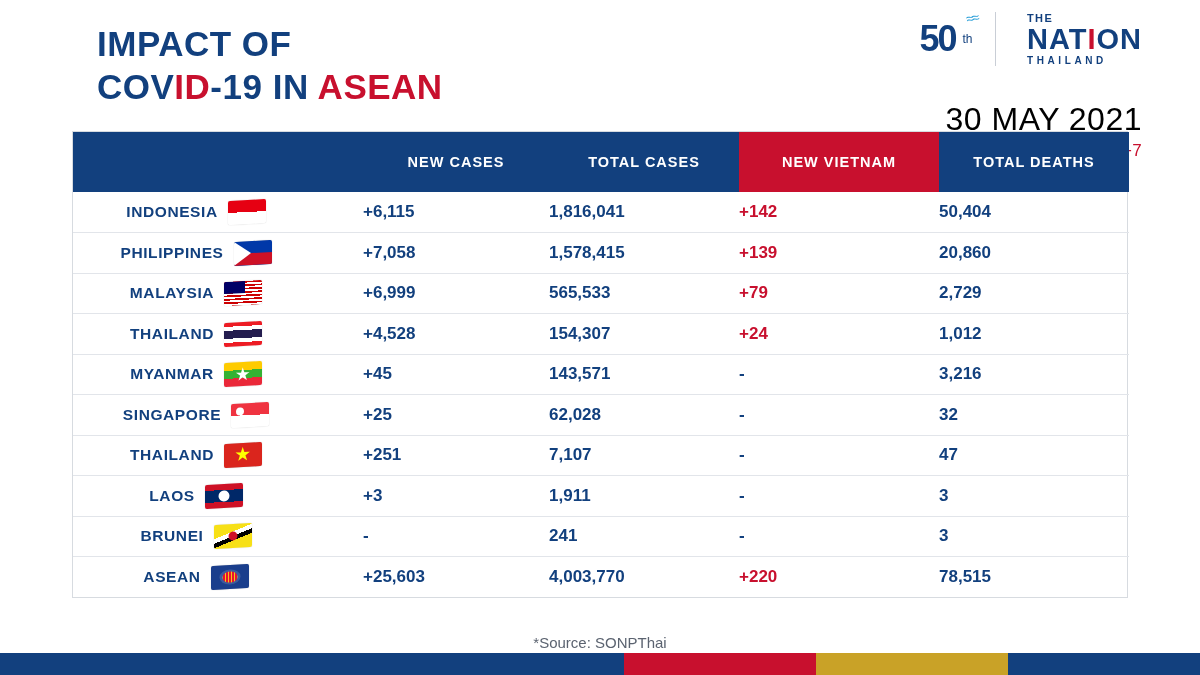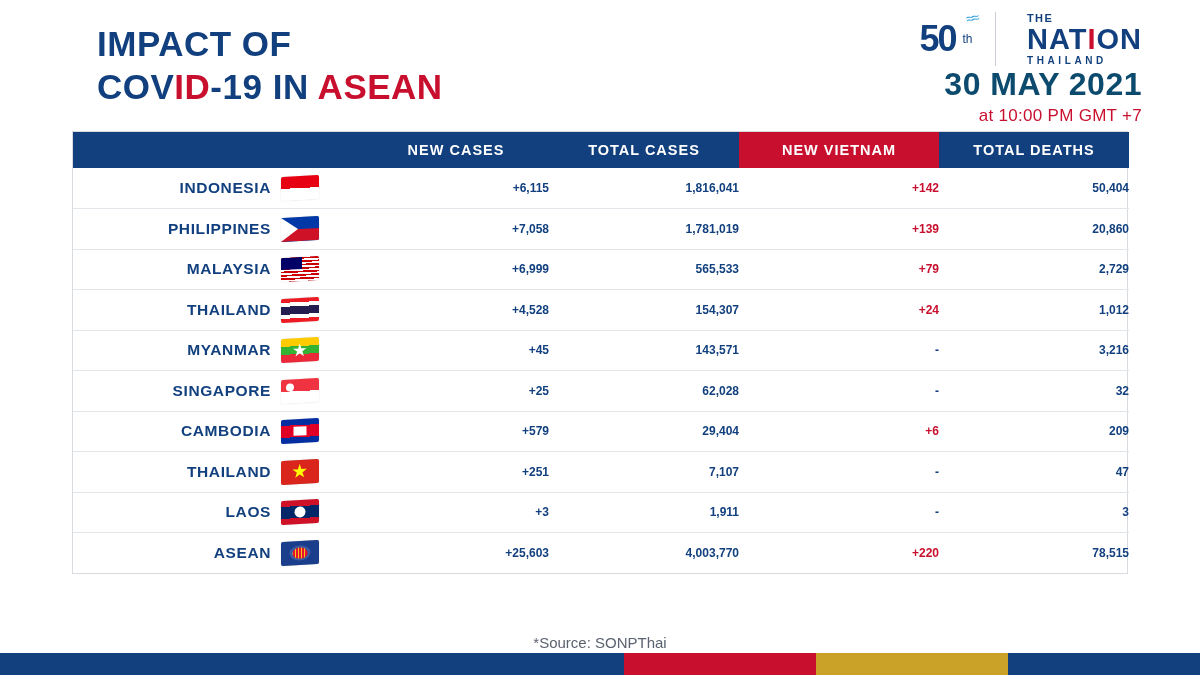--- a/index.html
+++ b/index.html
@@ -91,23 +91,24 @@
     font-weight: bold;
   }
 
   .date-block {
     position: absolute;
     right: 58px; top: 66px;
     text-align: right;
   }
   .date-main {
     font-size: 32px;
-    font-weight: bold;
-    color: #0c4a6e;
+    font-weight: normal;
+    color: #000000;
     letter-spacing: 0.5px;
+    margin-top: 35px;
   }
   .date-sub {
     font-size: 17px;
     color: #c8102e;
     margin-top: 3px;
     letter-spacing: 0.3px;
   }
 
   
   .table-wrap {
@@ -121,48 +122,48 @@
     width: 100%;
     border-collapse: collapse;
     table-layout: fixed;
   }
   thead th {
     background: #12407e;
     color: #ffffff;
     font-size: 14.5px;
     font-weight: bold;
     letter-spacing: 1px;
-    height: 36px;
+    height: 60px;
     vertical-align: middle;
     text-align: center;
   }
   thead th.deaths-hl { background: #c8102e; }
   thead th.country-col { background: #12407e; }
 
   td {
     height: 40.5px;
-    font-size: 12px;
-    font-weight: bold;
-    color: #12407e;
-    text-align: right;
+    font-size: 17px;
+    font-weight: bold;
+    color: #12407e;
+    text-align: left;
     border-bottom: 1px solid #e2e5ea;
     vertical-align: middle;
   }
   tbody tr:last-child td { border-bottom: none; }
   td.country {
     text-align: right;
     padding-right: 10px;
     font-size: 15.5px;
     letter-spacing: 0.6px;
     position: relative;
   }
   .country-inner {
     display: flex;
     align-items: center;
-    justify-content: flex-end;
+    justify-content: center;
     gap: 10px;
     padding-right: 34px;
   }
   td.newdeaths { color: #c8102e; }
   td.dash { color: #12407e; }
 
   
   .flag {
     width: 38px; height: 24px;
     border-radius: 2px;
@@ -329,21 +330,21 @@
             <td>50,404</td>
           </tr>
           <tr>
             <td class="country">
               <div class="country-inner">
                 <span>PHILIPPINES</span>
                 <span class="flag f-philippines"></span>
               </div>
             </td>
             <td>+7,058</td>
-            <td>1,781,019</td>
+            <td>1,578,415</td>
             <td class="newdeaths">+139</td>
             <td>20,860</td>
           </tr>
           <tr>
             <td class="country">
               <div class="country-inner">
                 <span>MALAYSIA</span>
                 <span class="flag f-malaysia"></span>
               </div>
             </td>
@@ -384,50 +385,50 @@
               </div>
             </td>
             <td>+25</td>
             <td>62,028</td>
             <td class="dash">-</td>
             <td>32</td>
           </tr>
           <tr>
             <td class="country">
               <div class="country-inner">
-                <span>CAMBODIA</span>
-                <span class="flag f-cambodia"></span>
-              </div>
-            </td>
-            <td>+579</td>
-            <td>29,404</td>
-            <td class="newdeaths">+6</td>
-            <td>209</td>
-          </tr>
-          <tr>
-            <td class="country">
-              <div class="country-inner">
                 <span>THAILAND</span>
                 <span class="flag f-vietnam"></span>
               </div>
             </td>
             <td>+251</td>
             <td>7,107</td>
             <td class="dash">-</td>
             <td>47</td>
           </tr>
           <tr>
             <td class="country">
               <div class="country-inner">
                 <span>LAOS</span>
                 <span class="flag f-laos"></span>
               </div>
             </td>
             <td>+3</td>
             <td>1,911</td>
+            <td class="dash">-</td>
+            <td>3</td>
+          </tr>
+          <tr>
+            <td class="country">
+              <div class="country-inner">
+                <span>BRUNEI</span>
+                <span class="flag f-brunei"></span>
+              </div>
+            </td>
+            <td>-</td>
+            <td>241</td>
             <td class="dash">-</td>
             <td>3</td>
           </tr>
           <tr>
             <td class="country">
               <div class="country-inner">
                 <span>ASEAN</span>
                 <span class="flag f-asean"></span>
               </div>
             </td>

